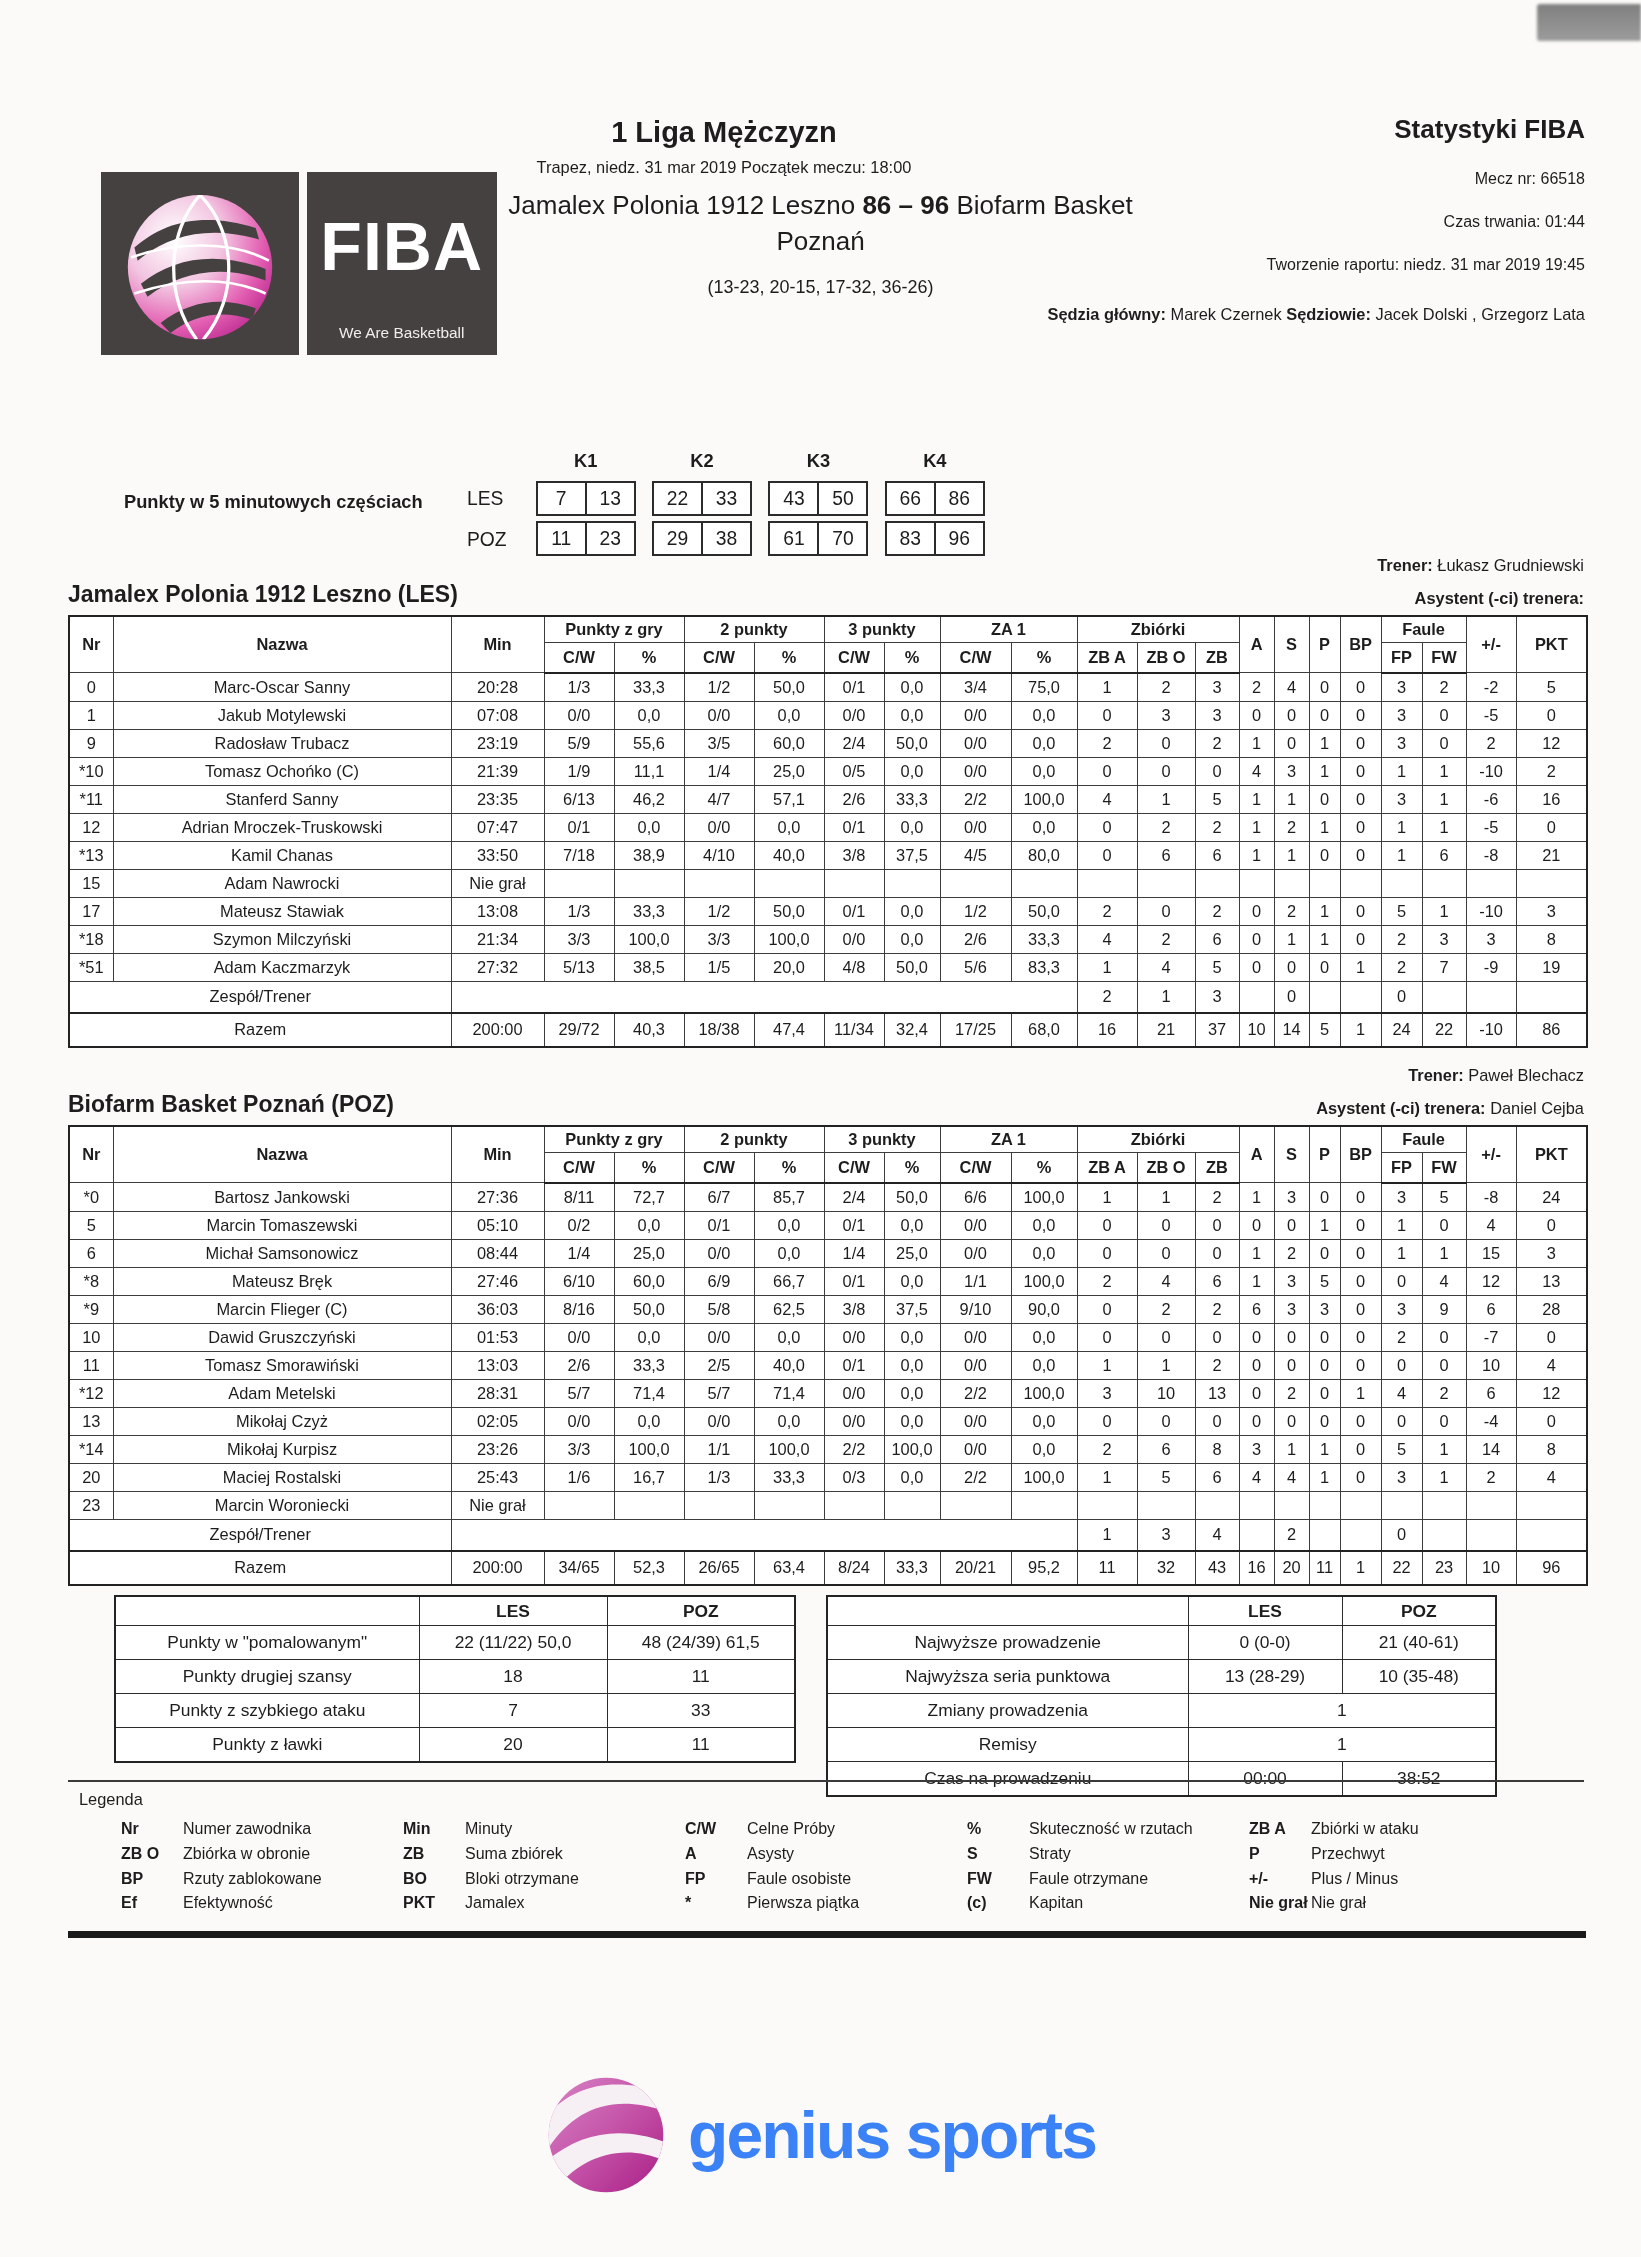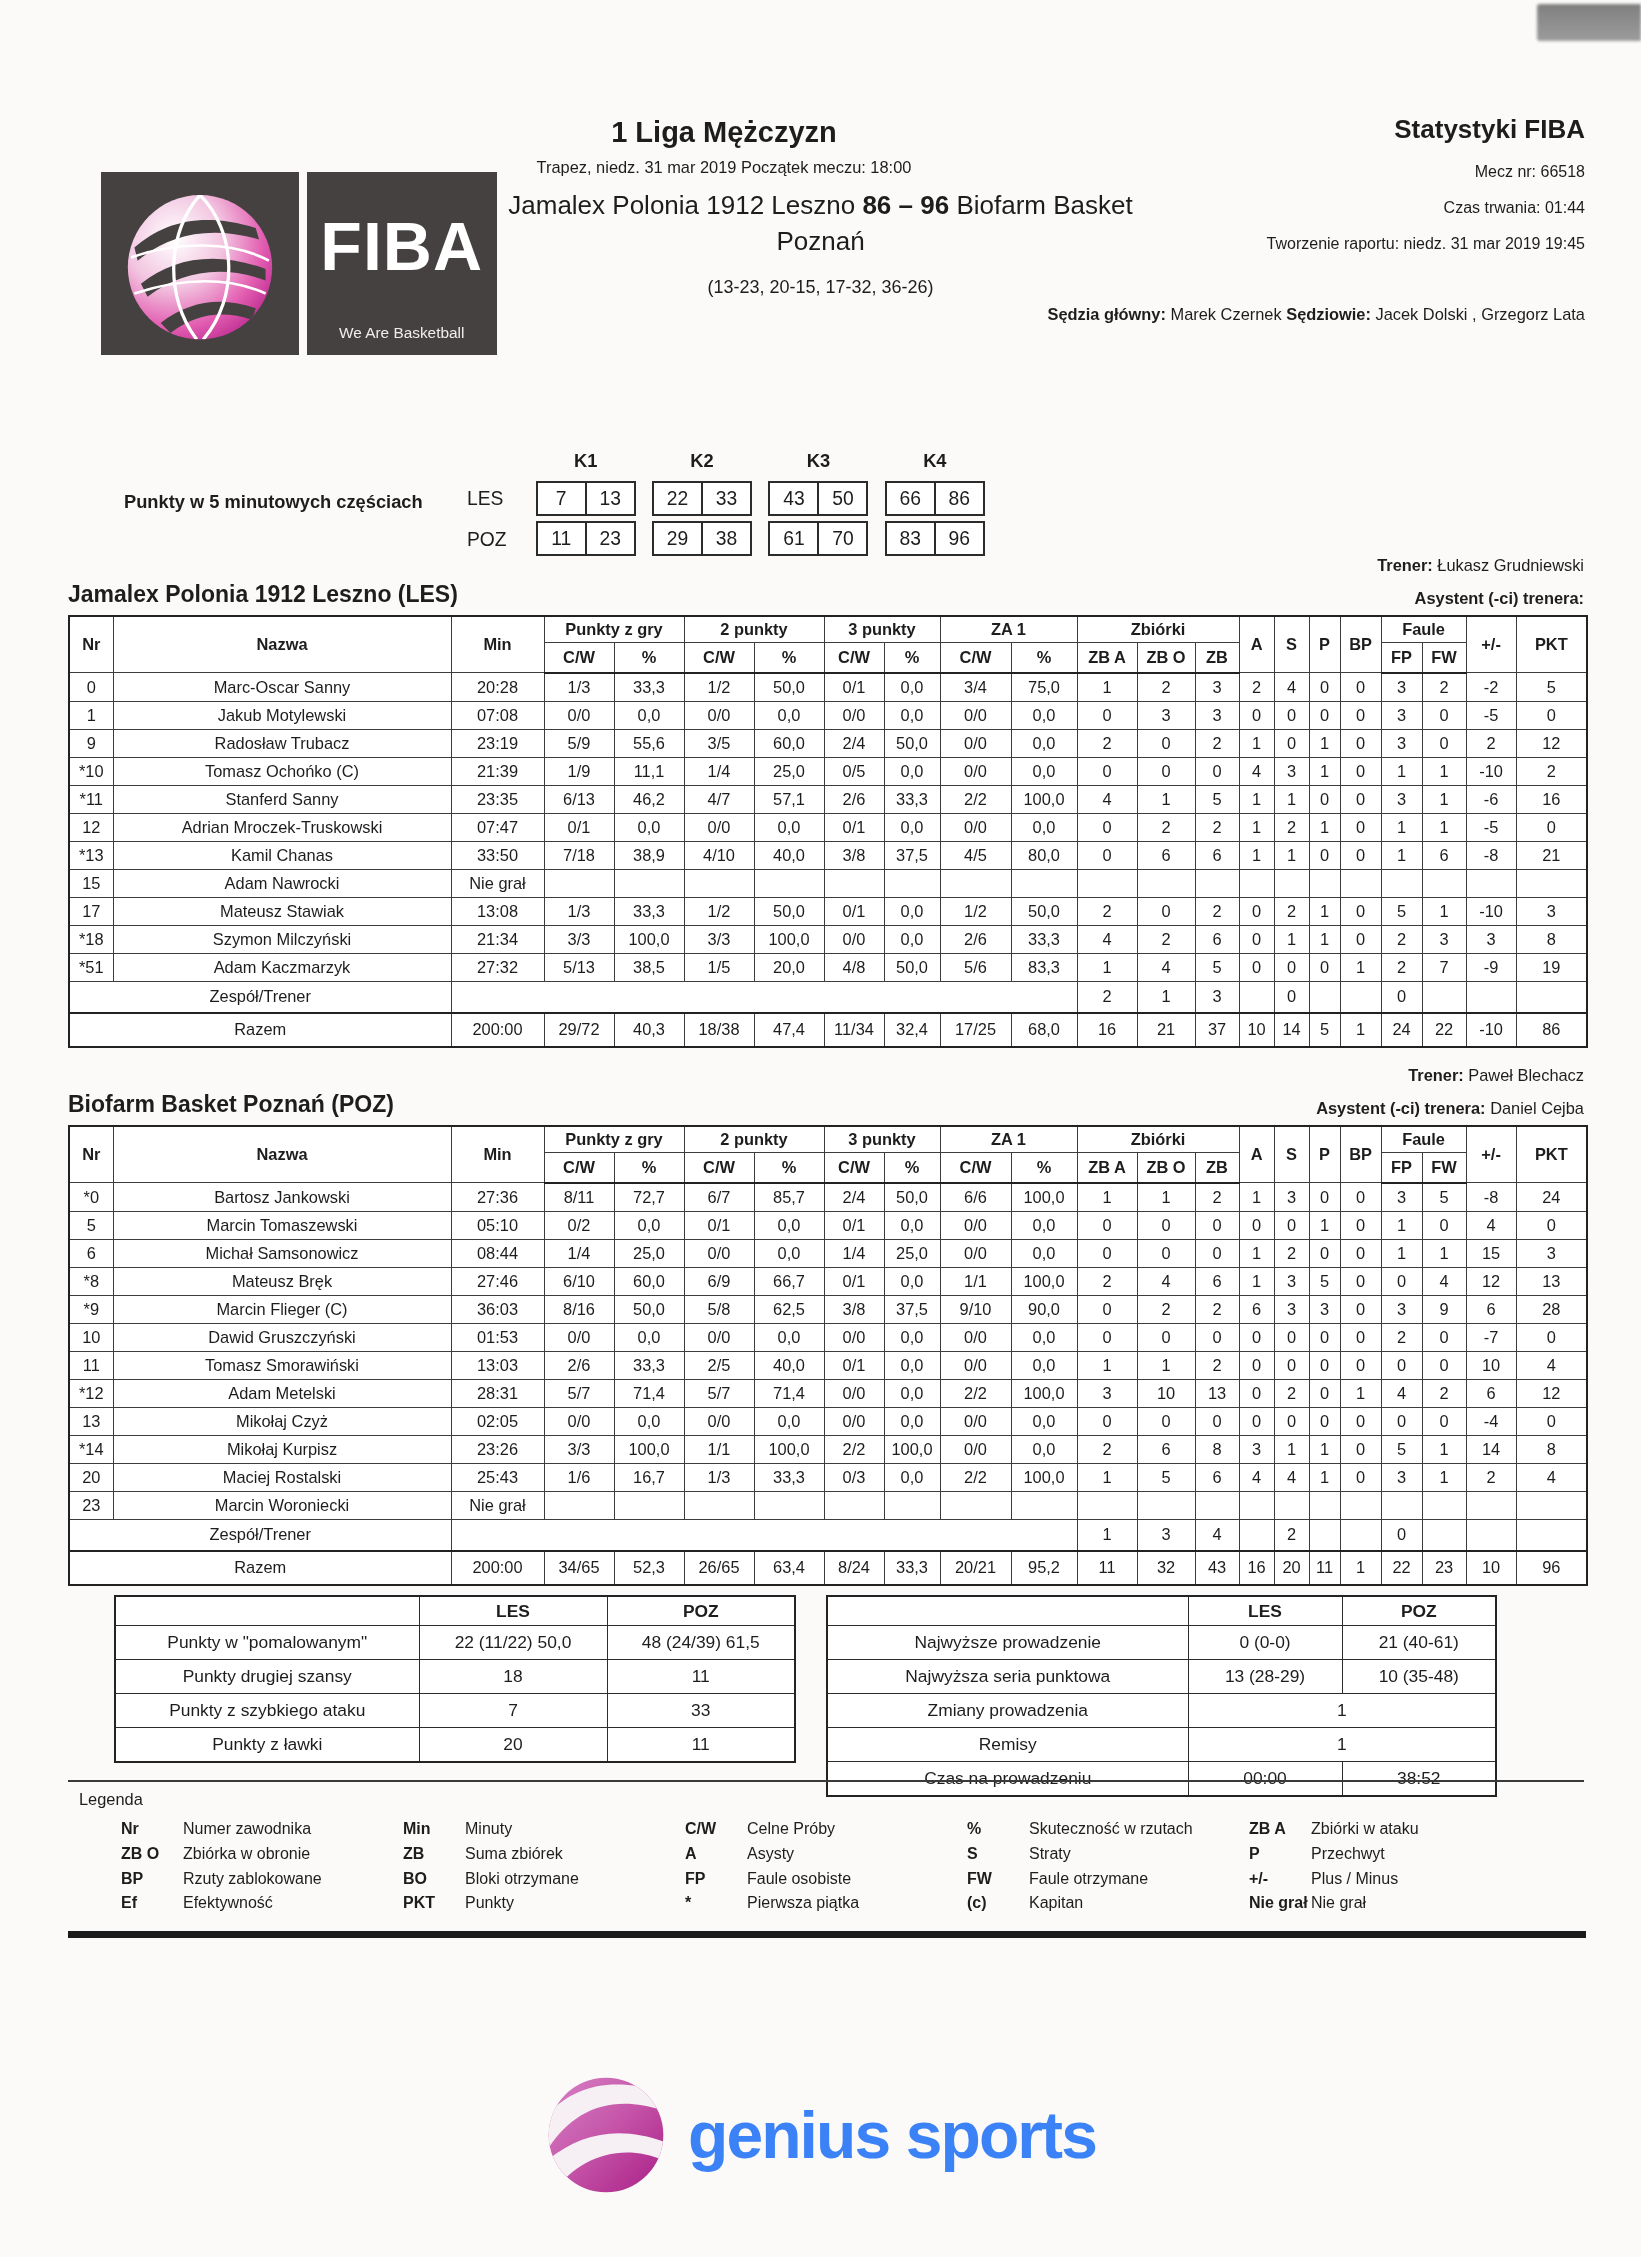--- a/index.html
+++ b/index.html
@@ -16,21 +16,21 @@
   .fiba-wordmark{position:absolute;top:35px;left:0;right:0;text-align:center;color:#fff;font-weight:bold;
         font-size:68px;letter-spacing:1px;}
   .fiba-tagline{position:absolute;bottom:13.5px;left:0;right:0;text-align:center;color:#efeeed;font-size:15.4px;}
 
   
   .header-center{position:absolute;left:415px;top:116px;width:618px;text-align:center;}
   .league-title{font-size:29px;font-weight:bold;}
   .venue-line{font-size:16.4px;margin-top:8.7px;}
   .header-right{position:absolute;right:56px;top:114px;width:502px;text-align:right;}
   .stats-title{font-size:26px;font-weight:bold;}
-  .meta{font-size:16px;margin-top:18px;}
+  .meta{font-size:16px;margin-top:25px;}
   .match-block{position:absolute;left:444px;top:187px;width:753px;text-align:center;}
   .match-line{font-size:26px;line-height:36px;}
   .match-periods{font-size:18px;margin-top:18px;}
   .officials{position:absolute;right:56px;top:305px;font-size:16.4px;}
 
   
   .quarter-block{position:absolute;left:124px;top:450px;display:flex;align-items:flex-start;}
   .q-label{width:343px;font-size:18.3px;font-weight:bold;padding-top:41px;}
   .qteams{display:flex;flex-direction:column;gap:4.8px;padding-top:31px;margin-right:29px;}
   .qteam{height:36px;line-height:36px;font-size:19.3px;}
@@ -1124,21 +1124,21 @@
       <div class="legend-item">
         <span class="legend-term">+/-</span>
         <span class="legend-desc">Plus / Minus</span>
       </div>
       <div class="legend-item">
         <span class="legend-term">Ef</span>
         <span class="legend-desc">Efektywność</span>
       </div>
       <div class="legend-item">
         <span class="legend-term">PKT</span>
-        <span class="legend-desc">Punkty</span>
+        <span class="legend-desc">Jamalex</span>
       </div>
       <div class="legend-item">
         <span class="legend-term">*</span>
         <span class="legend-desc">Pierwsza piątka</span>
       </div>
       <div class="legend-item">
         <span class="legend-term">(c)</span>
         <span class="legend-desc">Kapitan</span>
       </div>
       <div class="legend-item">

